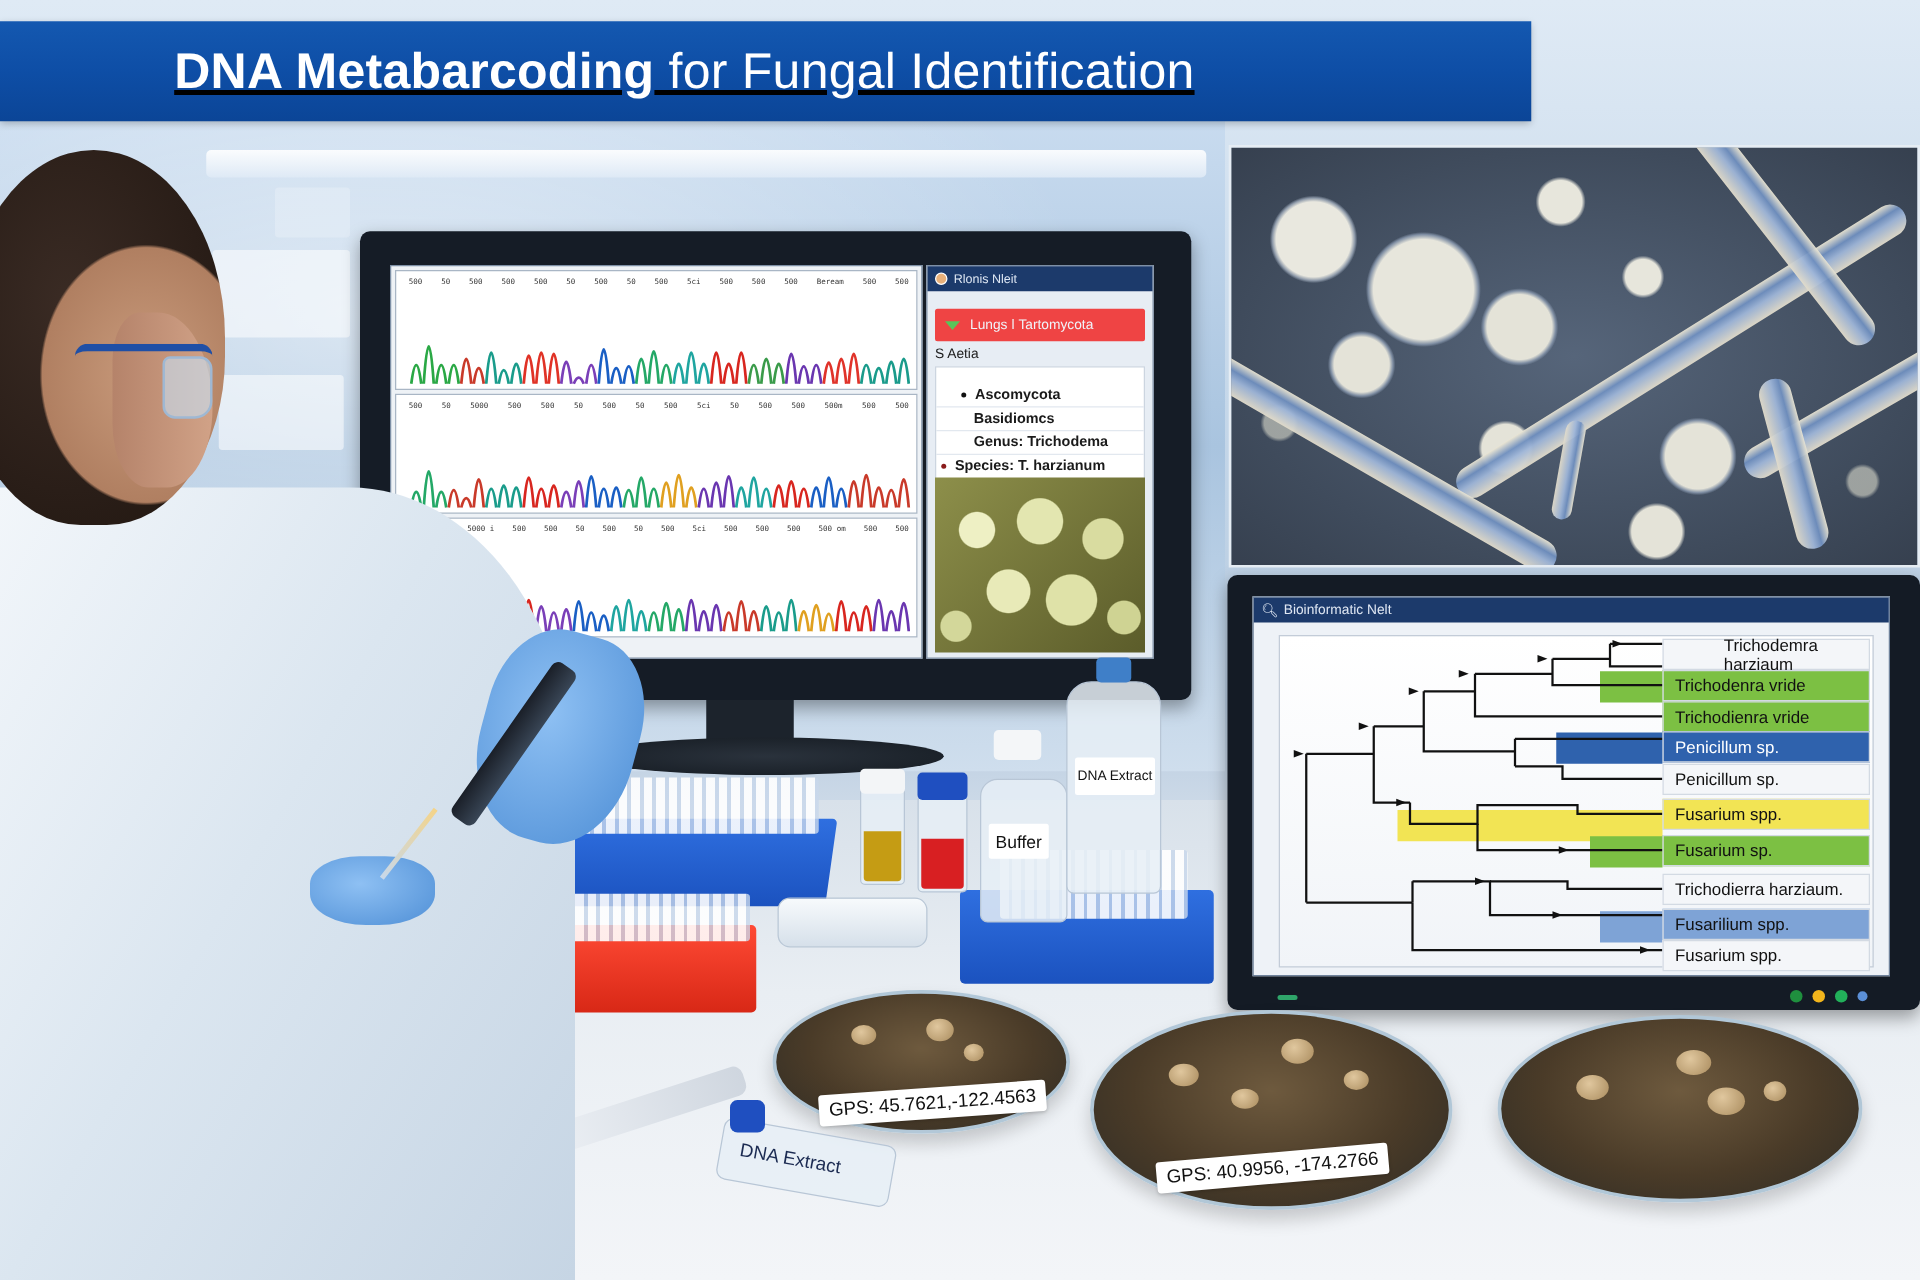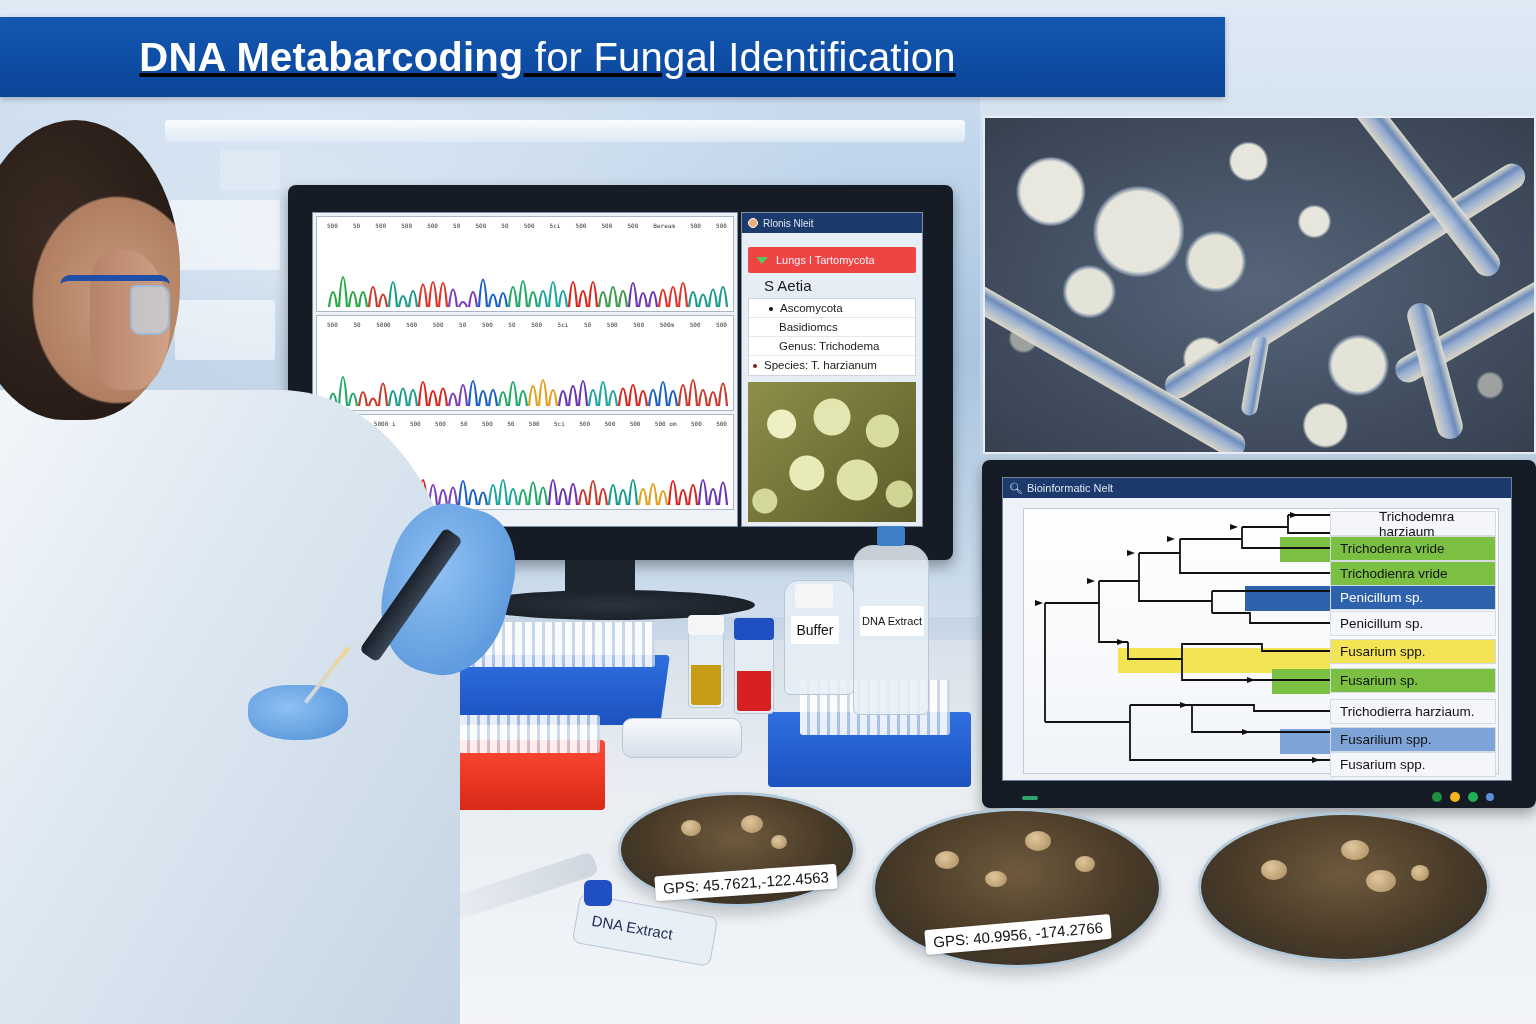--- a/index.html
+++ b/index.html
@@ -103,22 +103,22 @@
   }
   .taxo-header {
     height: 20px; background: #1c3a6b; color: #dde6f3; font-size: 10px;
     display: flex; align-items: center; padding-left: 6px; gap: 5px;
   }
   .taxo-select {
     margin: 14px 6px 0 6px; height: 26px; background: #ef4444; color: #f0f4fa; font-size: 11px;
     display: flex; align-items: center; padding-left: 8px; gap: 8px; border-radius: 2px;
   }
   .caret-down { width: 0; height: 0; border-left: 6px solid transparent; border-right: 6px solid transparent; border-top: 7px solid #58c45a; }
-  .taxo-group { margin: 4px 22px; font-size: 15px; color: #1a1a1a; }
-  .taxo-list { margin: 2px 6px 0 6px; background: #ffffff; border: 1px solid #ccd5e0; padding: 0 0; }
+  .taxo-group { margin: 4px 6px; font-size: 11px; color: #1a1a1a; }
+  .taxo-list { margin: 2px 6px 0 6px; background: #ffffff; border: 1px solid #ccd5e0; padding: 13px 0; font-weight: bold; }
   .taxo-item { font-size: 11.5px; color: #1a1a1a; height: 19px; line-height: 19px; border-bottom: 1px solid #e2e8ef; }
   .taxo-item.l1 { padding-left: 20px; }
   .taxo-item.l2 { padding-left: 30px; }
   .taxo-item.l0 { padding-left: 4px; }
   .bullet { display: inline-block; width: 4px; height: 4px; border-radius: 50%; background: #111; margin-right: 7px; vertical-align: middle; }
   .bullet.red { background: #8a1b1b; }
   .taxo-photo {
     position: absolute; left: 6px; bottom: 4px; width: 168px; height: 140px;
     background:
       radial-gradient(circle at 20% 30%, #eef0c4 0 14px, transparent 15px),
@@ -488,21 +488,21 @@
 
 <div class="vial" style="left:688px;top:630px;width:36px;height:78px;">
   <div class="liquid" style="height:40px;background:#c59c14;"></div>
 </div>
 <div class="cap" style="left:688px;top:615px;width:36px;height:20px;background:#f3f5f7;"></div>
 <div class="vial" style="left:734px;top:636px;width:40px;height:78px;">
   <div class="liquid" style="height:40px;background:#d81f22;"></div>
 </div>
 <div class="cap" style="left:734px;top:618px;width:40px;height:22px;background:#1f4fc0;"></div>
 
-<div class="vial" style="left:784px;top:580px;width:70px;height:115px;border-radius:14px 14px 6px 6px;">
+<div class="vial" style="left:784px;top:623px;width:70px;height:115px;border-radius:14px 14px 6px 6px;">
   <div class="label-box" style="left:6px;top:35px;width:48px;height:28px;font-size:14px;">Buffer</div>
 </div>
 <div class="cap" style="left:795px;top:584px;width:38px;height:24px;background:#f4f6f8;"></div>
 
 <div class="vial" style="left:853px;top:545px;width:76px;height:170px;border-radius:20px 20px 6px 6px;">
   <div class="label-box" style="left:6px;top:60px;width:64px;height:30px;font-size:11px;">DNA Extract</div>
 </div>
 <div class="cap" style="left:877px;top:526px;width:28px;height:20px;background:#3f7fc8;"></div>
 
 <div class="dish" style="left:618px;top:792px;width:238px;height:115px;">

